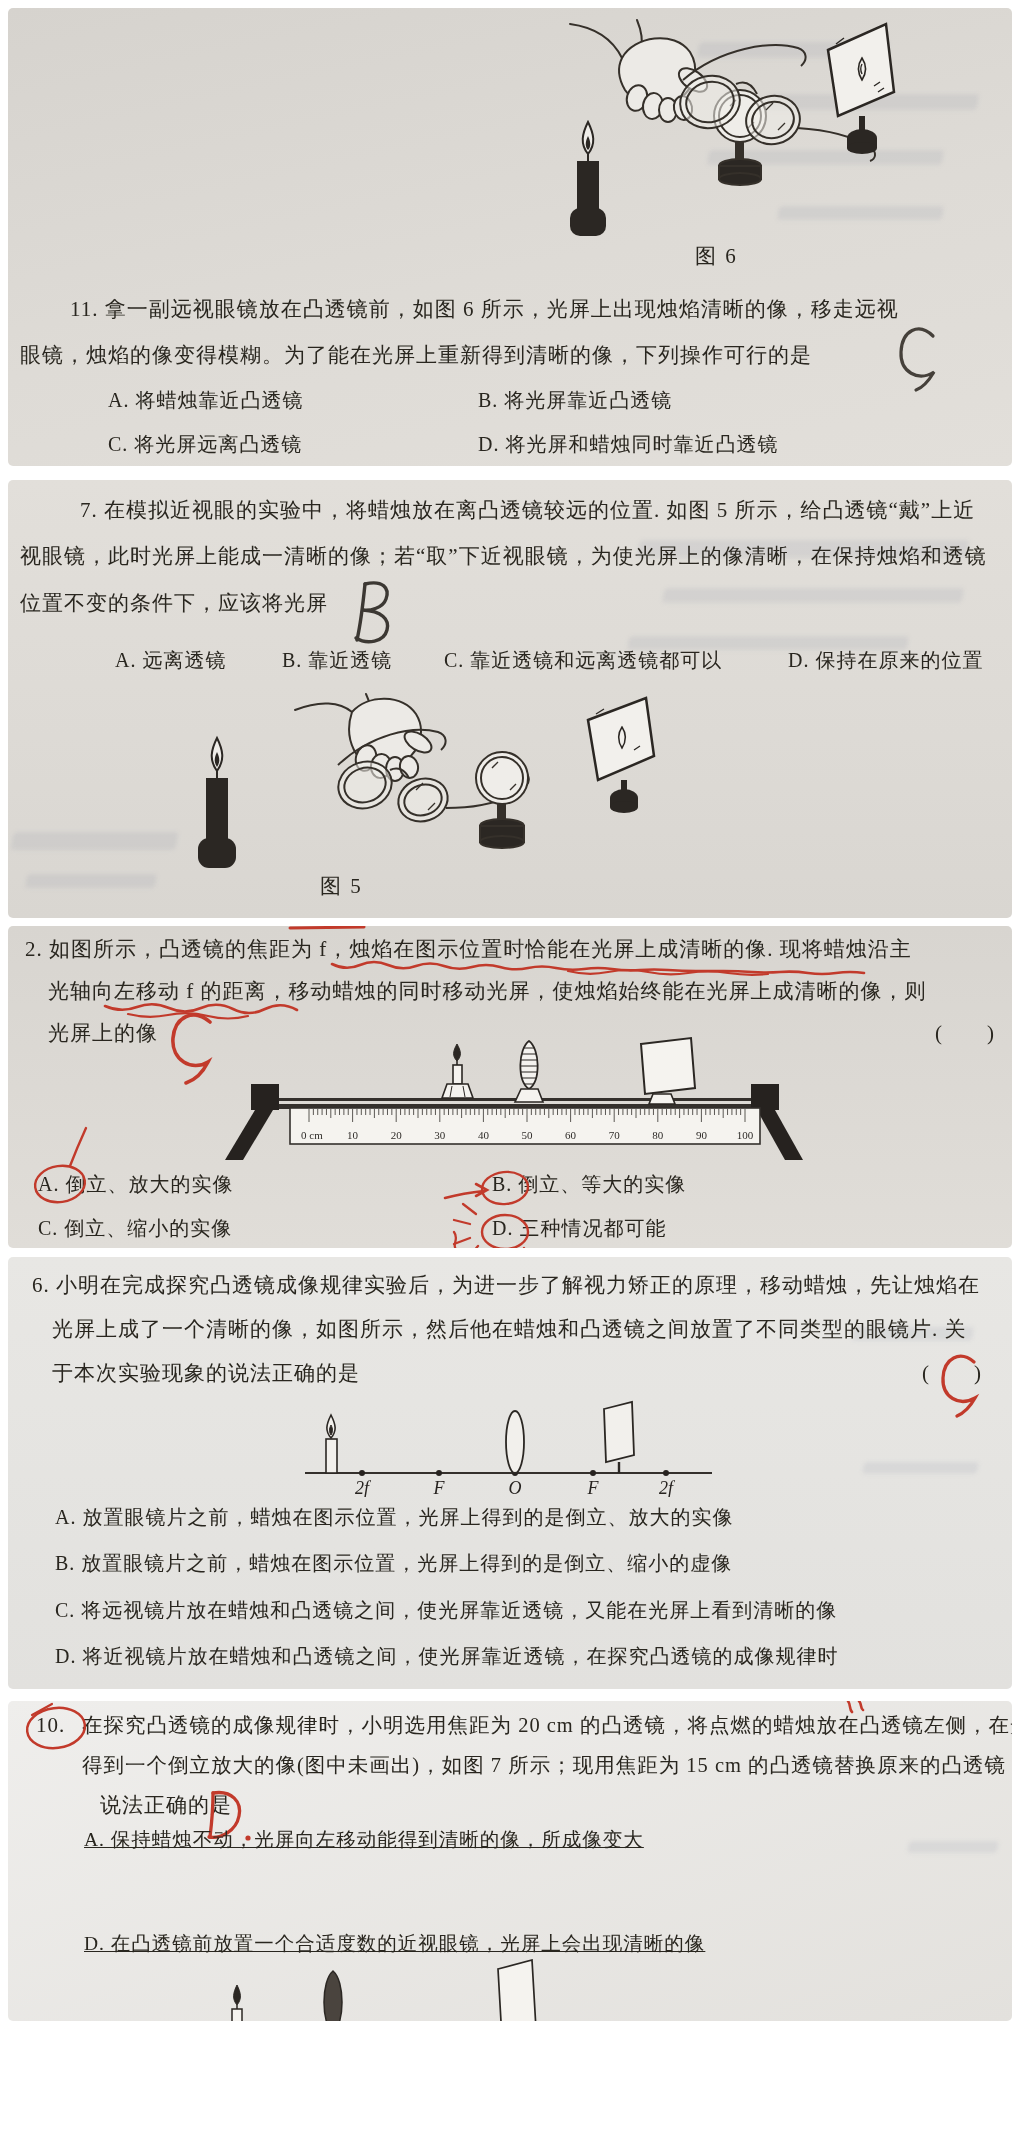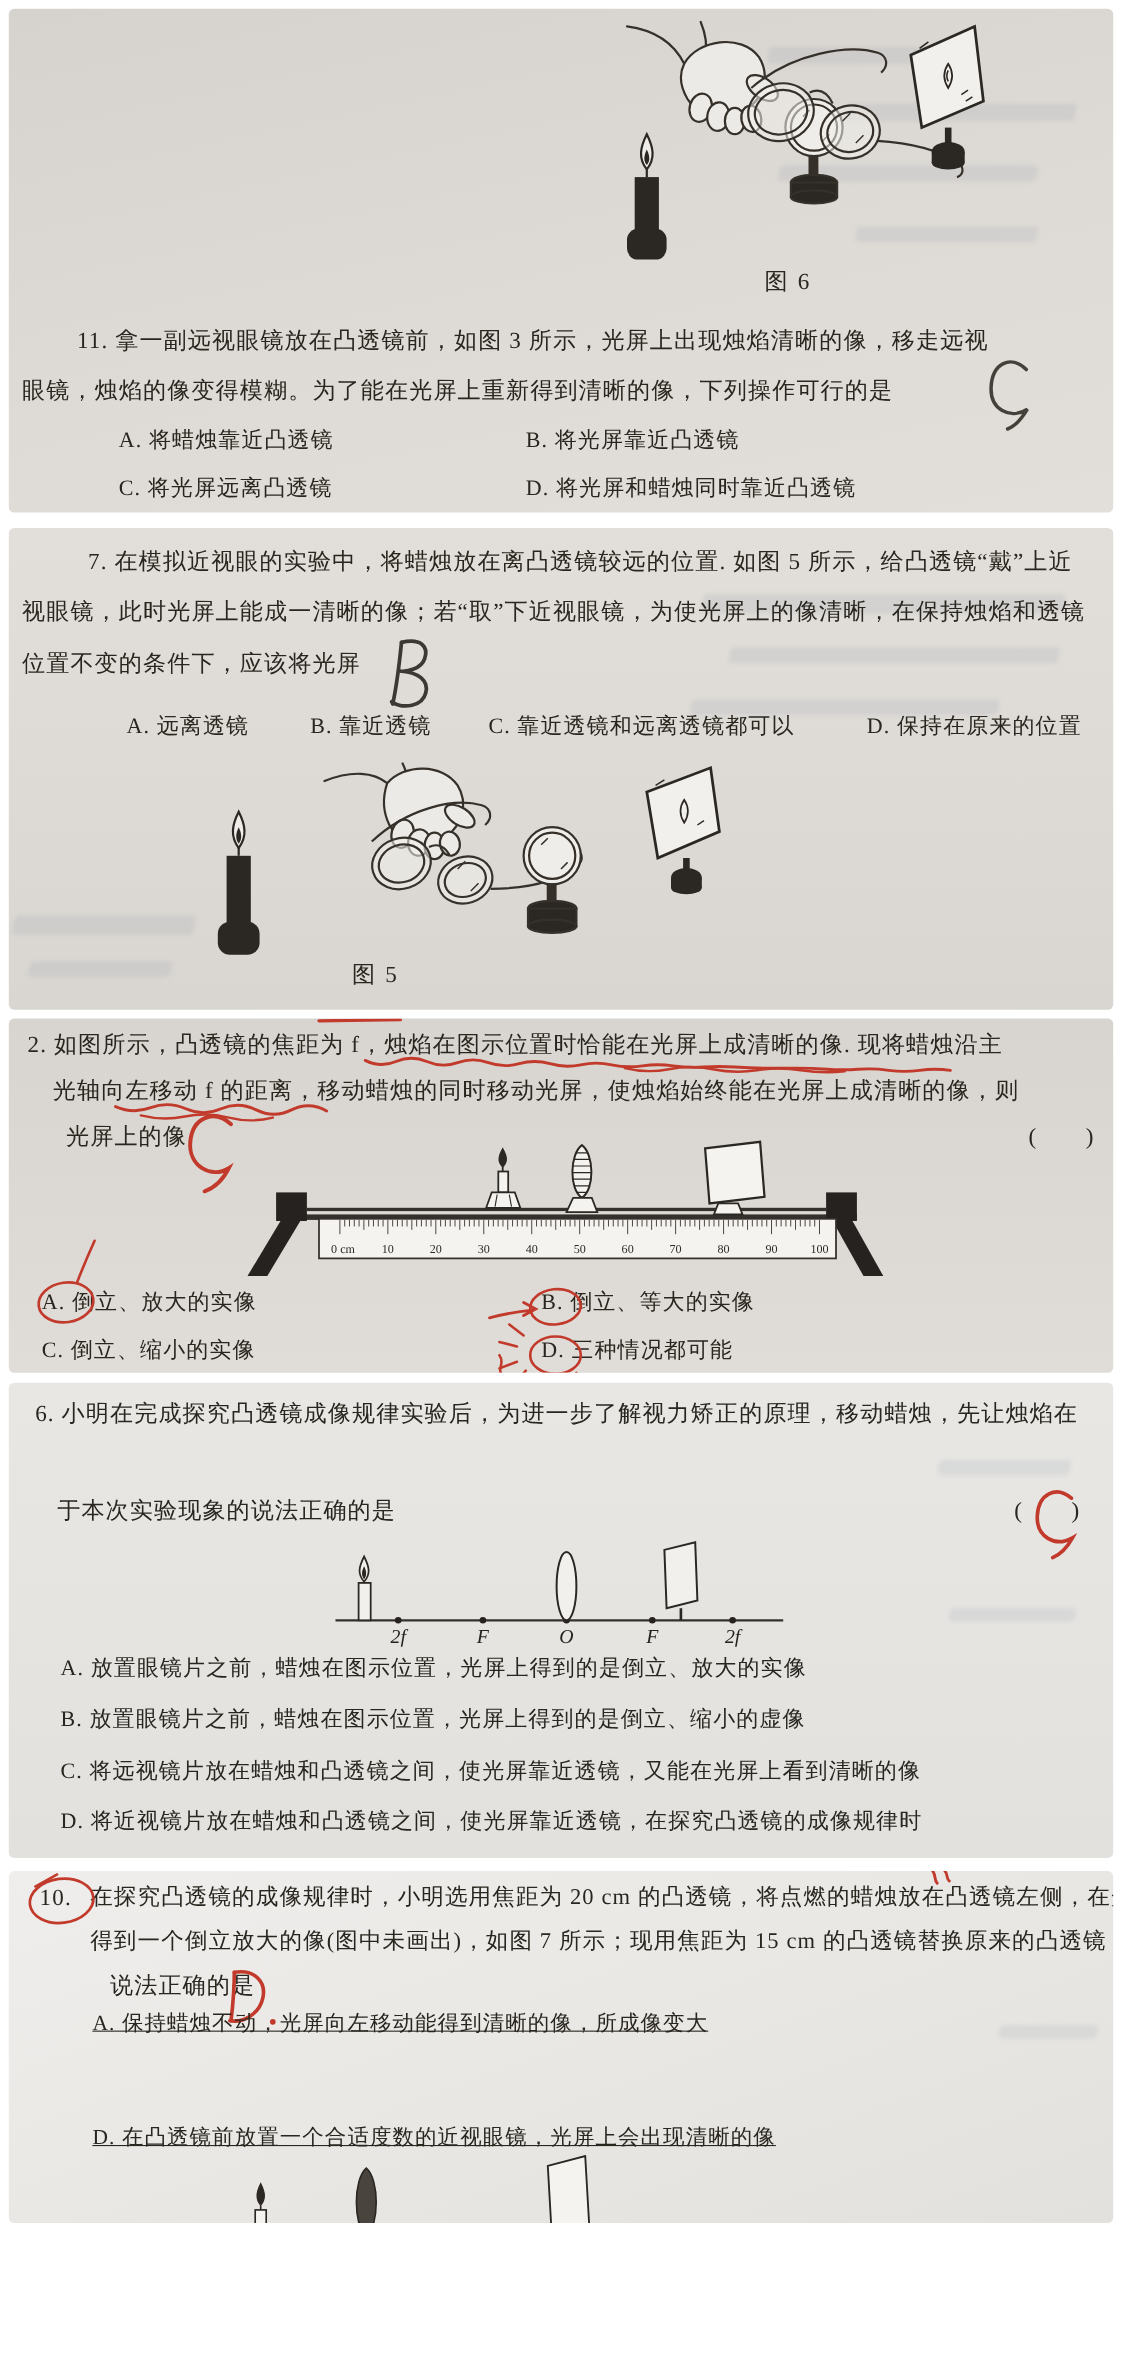--- a/index.html
+++ b/index.html
@@ -78,21 +78,21 @@
         <path d="M322 56 C320 52 321 48 322 46" stroke="#2b2723" stroke-width="1.4" fill="none"></path>
         <path d="M296 26 l8 -6 M334 68 l6 -4 M338 74 l6 -4" stroke="#2b2723" stroke-width="1.4"></path>
         <rect x="319" y="98" width="6" height="14" fill="#2b2723"></rect>
         <ellipse cx="322" cy="120" rx="15" ry="9" fill="#2b2723"></ellipse>
         <rect x="307" y="120" width="30" height="10" fill="#2b2723"></rect>
         <ellipse cx="322" cy="130" rx="15" ry="6" fill="#2b2723"></ellipse>
       </g>
     </svg>
     <div class="figlabel" style="left:687px;top:234px">图 6</div>
 
-    <div class="tline" style="left:62px;top:288px">11. 拿一副远视眼镜放在凸透镜前，如图 3 所示，光屏上出现烛焰清晰的像，移走远视</div>
+    <div class="tline" style="left:62px;top:288px">11. 拿一副远视眼镜放在凸透镜前，如图 6 所示，光屏上出现烛焰清晰的像，移走远视</div>
     <div class="tline" style="left:12px;top:334px">眼镜，烛焰的像变得模糊。为了能在光屏上重新得到清晰的像，下列操作可行的是</div>
     <svg class="ansvg" style="left:887px;top:314px" width="50" height="72" viewBox="0 0 50 72">
       <path d="M38 14 C24 0 7 8 6 30 C5 50 23 60 39 50 C33 60 27 66 21 68" fill="none" stroke="#45403a" stroke-width="3.2" stroke-linecap="round"></path>
     </svg>
     <div class="opt" style="left:100px;top:380px">A. 将蜡烛靠近凸透镜</div>
     <div class="opt" style="left:470px;top:380px">B. 将光屏靠近凸透镜</div>
     <div class="opt" style="left:100px;top:424px">C. 将光屏远离凸透镜</div>
     <div class="opt" style="left:470px;top:424px">D. 将光屏和蜡烛同时靠近凸透镜</div>
   </section>
 
@@ -166,21 +166,21 @@
         <rect x="470" y="108" width="28" height="9" fill="#2b2723"></rect>
         <ellipse cx="484" cy="117" rx="14" ry="6" fill="#2b2723"></ellipse>
       </g>
     </svg>
     <div class="figlabel" style="left:312px;top:392px">图 5</div>
   </section>
 
   <section class="sheet s3">
     <div class="tline" style="left:17px;top:10px">2. 如图所示，凸透镜的焦距为 f，烛焰在图示位置时恰能在光屏上成清晰的像. 现将蜡烛沿主</div>
     <div class="tline" style="left:40px;top:52px">光轴向左移动 f 的距离，移动蜡烛的同时移动光屏，使烛焰始终能在光屏上成清晰的像，则</div>
-    <div class="tline" style="left:52px;top:94px">光屏上的像</div>
+    <div class="tline" style="left:40px;top:94px">光屏上的像</div>
     <div class="tline" style="left:927px;top:94px">(　　)</div>
 
     <svg class="fig" style="left:187px;top:110px" width="630" height="130" viewBox="0 0 630 130">
       <g>
         <rect x="84" y="62" width="472" height="3" fill="#34302c"></rect>
         <rect x="68" y="68" width="516" height="5" fill="#34302c"></rect>
         <rect x="56" y="48" width="28" height="26" fill="#26221f"></rect>
         <rect x="556" y="48" width="28" height="26" fill="#26221f"></rect>
         <polygon points="60,74 78,74 48,124 30,124" fill="#26221f"></polygon>
         <polygon points="562,74 580,74 608,124 590,124" fill="#26221f"></polygon>
@@ -365,20 +365,21 @@
         </g>
       </g>
     </svg>
   </section>
 
   <section class="sheet s4">
     <div class="g" style="left:845px;top:70px;width:120px;height:14px"></div>
     <div class="g" style="left:855px;top:205px;width:115px;height:12px"></div>
 
     <div class="tline" style="left:24px;top:15px">6. 小明在完成探究凸透镜成像规律实验后，为进一步了解视力矫正的原理，移动蜡烛，先让烛焰在</div>
+    <div class="tline" style="left:44px;top:59px">光屏上成了一个清晰的像，如图所示，然后他在蜡烛和凸透镜之间放置了不同类型的眼镜片. 关</div>
     <div class="tline" style="left:44px;top:103px">于本次实验现象的说法正确的是</div>
     <div class="tline" style="left:914px;top:103px">(　　)</div>
     <svg class="ansvg" style="left:930px;top:93px" width="46" height="70" viewBox="0 0 46 70">
       <path d="M36 12 C22 0 6 8 5 28 C4 47 21 57 37 48 C32 57 26 63 19 66" fill="none" stroke="#c23a2b" stroke-width="3.3" stroke-linecap="round"></path>
     </svg>
 
     <svg class="fig" style="left:272px;top:140px" width="450" height="100" viewBox="0 0 450 100">
       <line x1="25" y1="76" x2="432" y2="76" stroke="#34302c" stroke-width="2"></line>
       <g fill="#26221f">
         <circle cx="82" cy="76" r="3"></circle>

